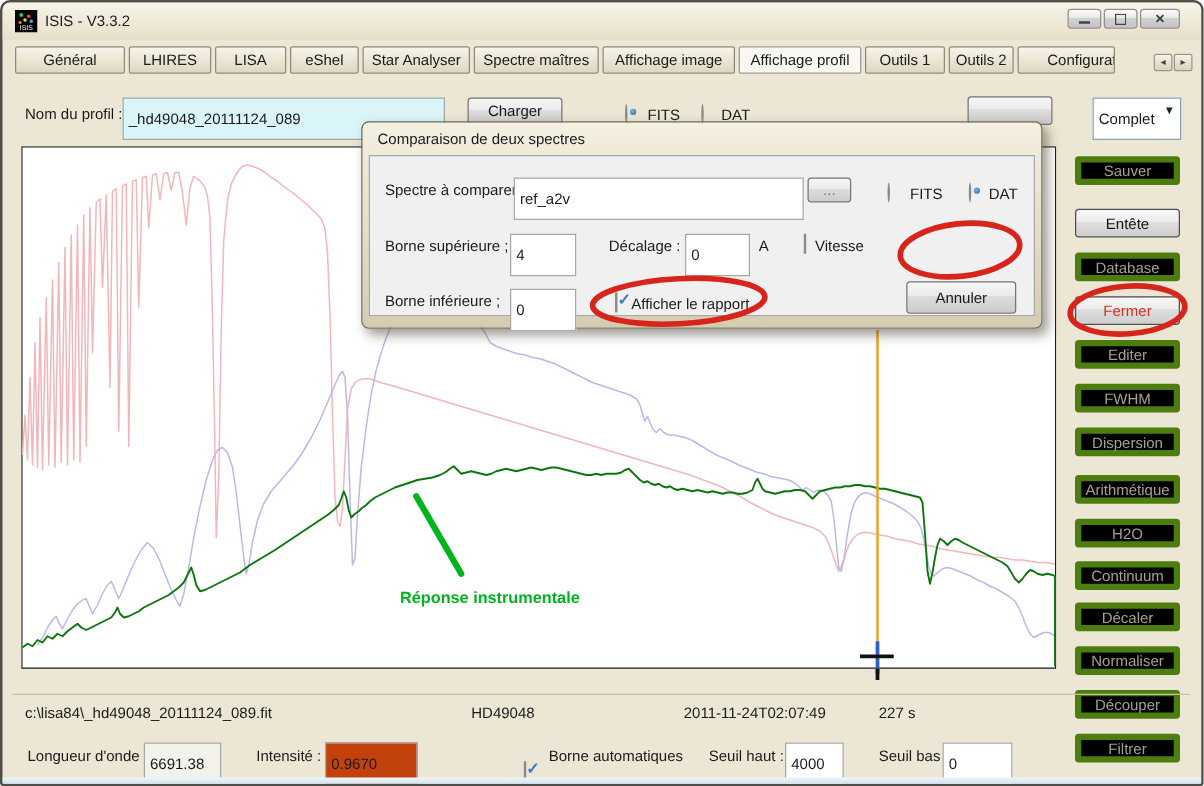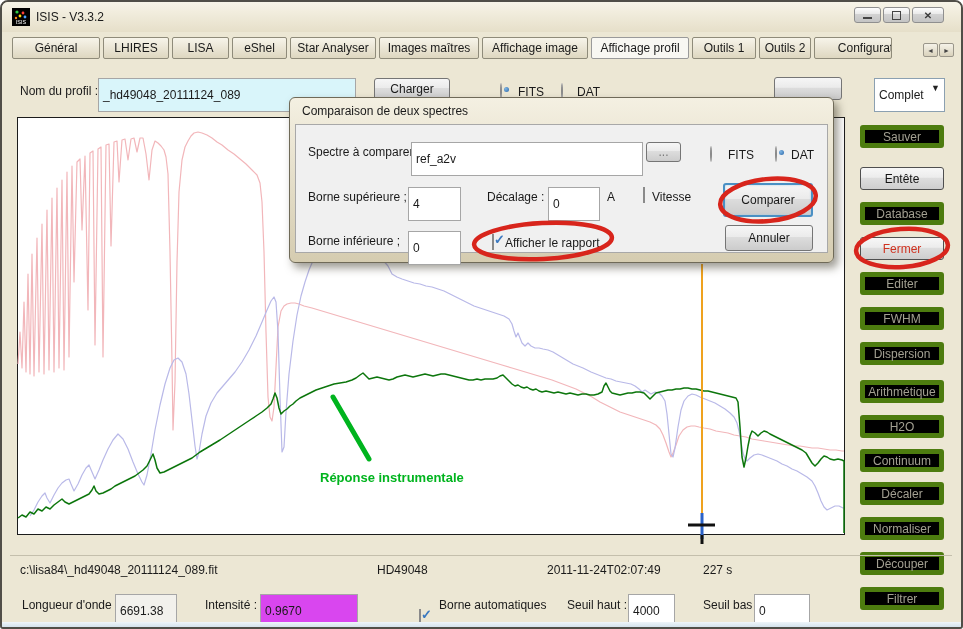--- a/index.html
+++ b/index.html
@@ -79,21 +79,21 @@
       </div>
   </div>
 
   
   <div id="tabs" class="abs">
       <div class="tab" style="width: 88px;">Général</div>
       <div class="tab" style="width: 66px;">LHIRES</div>
       <div class="tab" style="width: 57px;">LISA</div>
       <div class="tab" style="width: 55px;">eShel</div>
       <div class="tab" style="width: 86px;">Star Analyser</div>
-      <div class="tab" style="width: 100px;">Images maîtres</div>
+      <div class="tab" style="width: 100px;">Spectre maîtres</div>
       <div class="tab" style="width: 106px;">Affichage image</div>
       <div class="tab active" style="width: 98px;">Affichage profil</div>
       <div class="tab" style="width: 64px;">Outils 1</div>
       <div class="tab" style="width: 52px;">Outils 2</div>
       <div class="tab" style="width: 78px; padding-left: 41px;">Configuration</div>
     </div>
   <div class="arrowbtn abs" style="left:921px;top:41px">
     <span>◄</span>
     </div>
   <div class="arrowbtn abs" style="left:937px;top:41px">
@@ -165,23 +165,20 @@
 
     <span class="dlabel" style="left:18px;top:92px">Borne supérieure ;</span>
     <div class="field" style="left:118px;top:89px;width:53px;height:20px">
       <span>4</span></div>
     <span class="dlabel" style="left:197px;top:92px">Décalage :</span>
     <div class="field" style="left:258px;top:89px;width:52px;height:20px">
       <span>0</span></div>
     <span class="dlabel" style="left:317px;top:92px">A</span>
     <span class="checkbox abs" style="left:349px;top:90px"></span>
     <span class="dlabel" style="left:362px;top:92px">Vitesse</span>
-    <div class="btn" id="comparer-button" style="left:433px;top:85px;width:90px;height:34px">
-      <span>Comparer</span>
-      </div>
 
     <span class="dlabel" style="left:18px;top:136px">Borne inférieure ;</span>
     <div class="field" style="left:118px;top:133px;width:53px;height:20px">
       <span>0</span></div>
     <span class="checkbox abs on" style="left:196px;top:137px"></span>
     <span class="dlabel" style="left:215px;top:138px">Afficher le rapport</span>
     <div class="btn" style="left:435px;top:127px;width:88px;height:26px">
       <span>Annuler</span>
       </div>
   </div>
@@ -190,21 +187,21 @@
   <div id="sepline" class="abs"></div>
   <span class="abs" style="left:18px;top:561px">c:\lisa84\_hd49048_20111124_089.fit</span>
   <span class="abs" style="left:375px;top:561px">HD49048</span>
   <span class="abs" style="left:545px;top:561px">2011-11-24T02:07:49</span>
   <span class="abs" style="left:701px;top:561px">227 s</span>
 
   <span class="abs" style="left:20px;top:596px">Longueur d'onde :</span>
   <div class="field abs" style="left:113px;top:592px;width:62px;height:20px;background:#f2f1ec">
     <span>6691.38</span></div>
   <span class="abs" style="left:203px;top:596px">Intensité :</span>
-  <div class="field abs" style="left:258px;top:592px;width:98px;height:20px;background:#d946ef">
+  <div class="field abs" style="left:258px;top:592px;width:74px;height:20px;background:#c2410c">
     <span>0.9670</span></div>
   <span class="checkbox abs on" style="left:417px;top:594px"></span>
   <span class="abs" style="left:437px;top:596px">Borne automatiques</span>
   <span class="abs" style="left:565px;top:596px">Seuil haut :</span>
   <div class="field abs" style="left:626px;top:592px;width:47px;height:20px">
     <span>4000</span></div>
   <span class="abs" style="left:701px;top:596px">Seuil bas :</span>
   <div class="field abs" style="left:752px;top:592px;width:56px;height:20px">
     <span>0</span></div>
 

